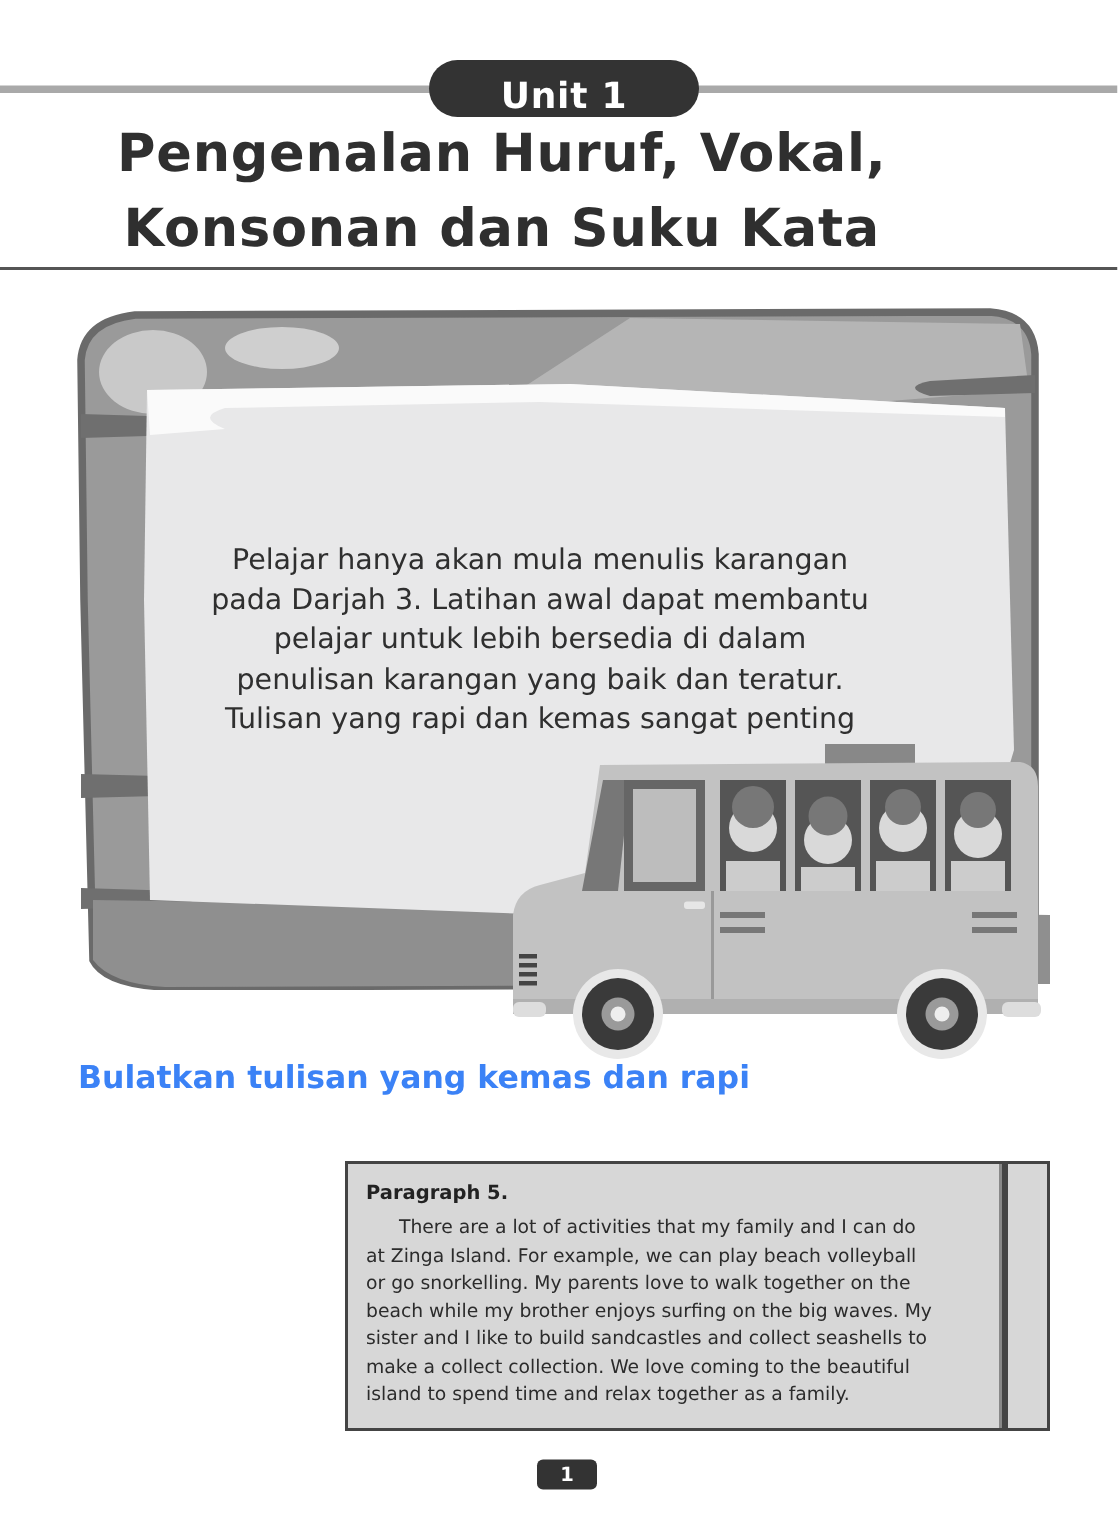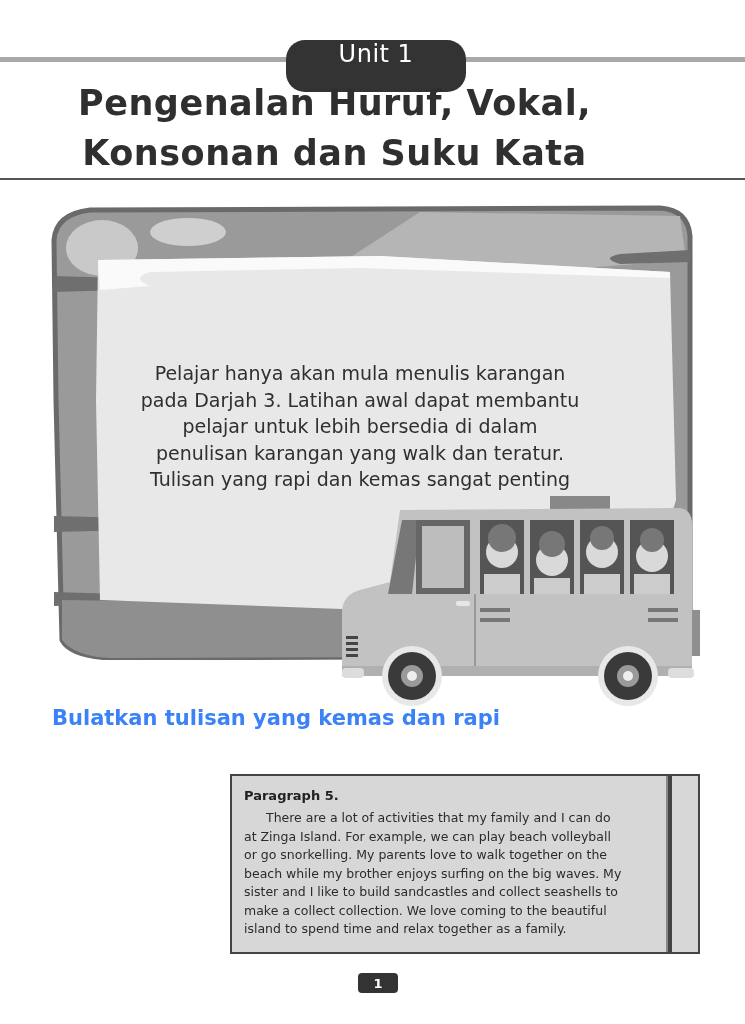--- a/index.html
+++ b/index.html
@@ -1,22 +1,22 @@
 <!DOCTYPE html>
 <html><head>
 <meta charset="utf-8">
 <style>
   html, body { margin:0; padding:0; background:#ffffff; }
   body { width:745px; height:1024px; position:relative; overflow:hidden;
          font-family:"DejaVu Sans", sans-serif; color:#2b2b2b; }
 
   .unit-line { position:absolute; left:0; top:57px; width:745px; height:5px; background:#a9a9a9; }
-  .unit-pill { position:absolute; left:286px; top:40px; width:180px; height:52px; border-radius:19px;
-               background:#333333; color:#ffffff; font-weight:normal; font-size:24px;
-               display:flex; align-items:flex-start; justify-content:center; letter-spacing:0.5px; }
+  .unit-pill { position:absolute; left:286px; top:40px; width:180px; height:38px; border-radius:19px;
+               background:#333333; color:#ffffff; font-weight:bold; font-size:24px;
+               display:flex; align-items:flex-end; justify-content:center; letter-spacing:0.5px; }
   .title { position:absolute; left:0; top:78px; width:669px; text-align:center;
            font-size:35px; font-weight:bold; line-height:50px; color:#2f2f2f; letter-spacing:0.5px; }
   .title-rule { position:absolute; left:0; top:178px; width:745px; height:2px; background:#555555; }
 
   .board { position:absolute; left:40px; top:200px; width:660px; height:460px; }
   .board svg { position:absolute; left:0; top:0; }
 
   .intro { position:absolute; left:110px; top:312px; width:500px; text-align:center;
            font-size:19px; line-height:26.5px; color:#2f2f2f;margin-top:48px; }
 
@@ -67,21 +67,21 @@
 
     <path d="M58,60 L340,56 L630,72 L636,300 L600,420 L60,400 L56,200 Z" fill="#e8e8e9"></path>
     <path d="M58,60 L340,56 L630,72 L630,78 L320,68 L110,72 Q90,78 110,86 L60,90 Z" fill="#fafafa"></path>
   </svg>
 </div>
 
 <div class="intro">
   <div>Pelajar hanya akan mula menulis karangan</div>
   <div>pada Darjah 3. Latihan awal dapat membantu</div>
   <div>pelajar untuk lebih bersedia di dalam</div>
-  <div>penulisan karangan yang walk dan teratur.</div>
+  <div>penulisan karangan yang baik dan teratur.</div>
   <div>Tulisan yang rapi dan kemas sangat penting</div>
 </div>
 
 <div class="bus">
   <svg width="370" height="220" viewBox="0 0 370 220">
     <rect x="220" y="6" width="60" height="14" fill="#888"></rect>
 
     <path d="M70,20 L350,18 Q362,20 362,34 L362,186 L12,186 L12,120 Q14,104 30,100 L60,92 Z" fill="#c2c2c2"></path>
     <rect x="12" y="176" width="350" height="10" fill="#b0b0b0"></rect>
 

